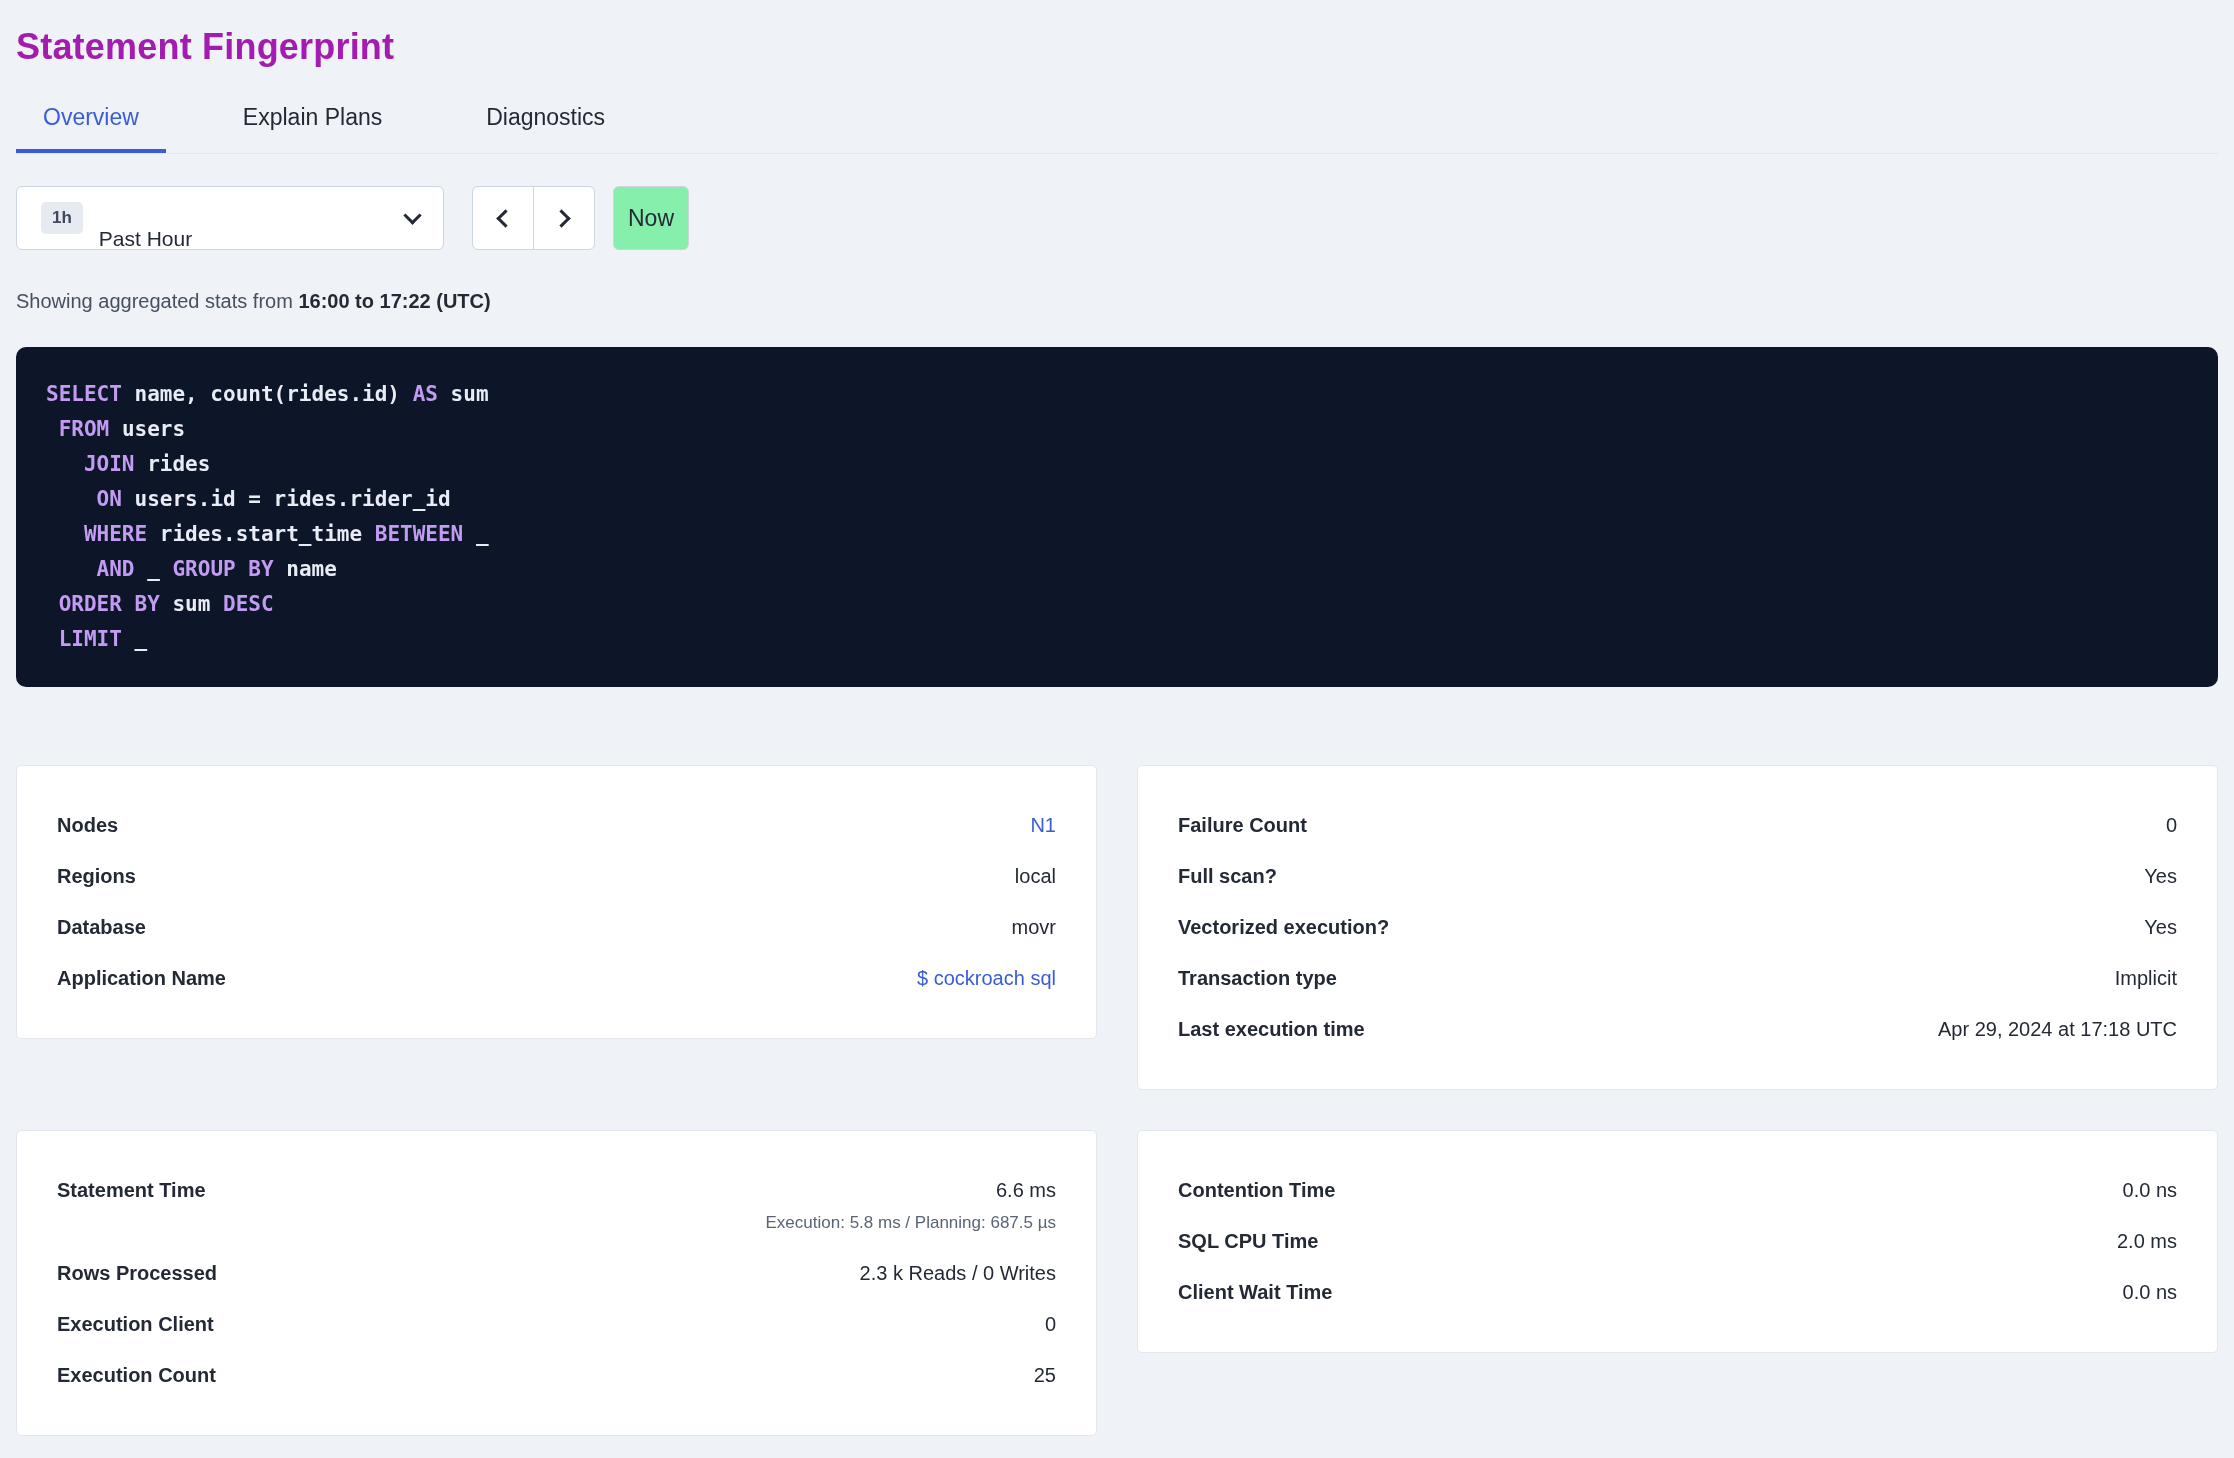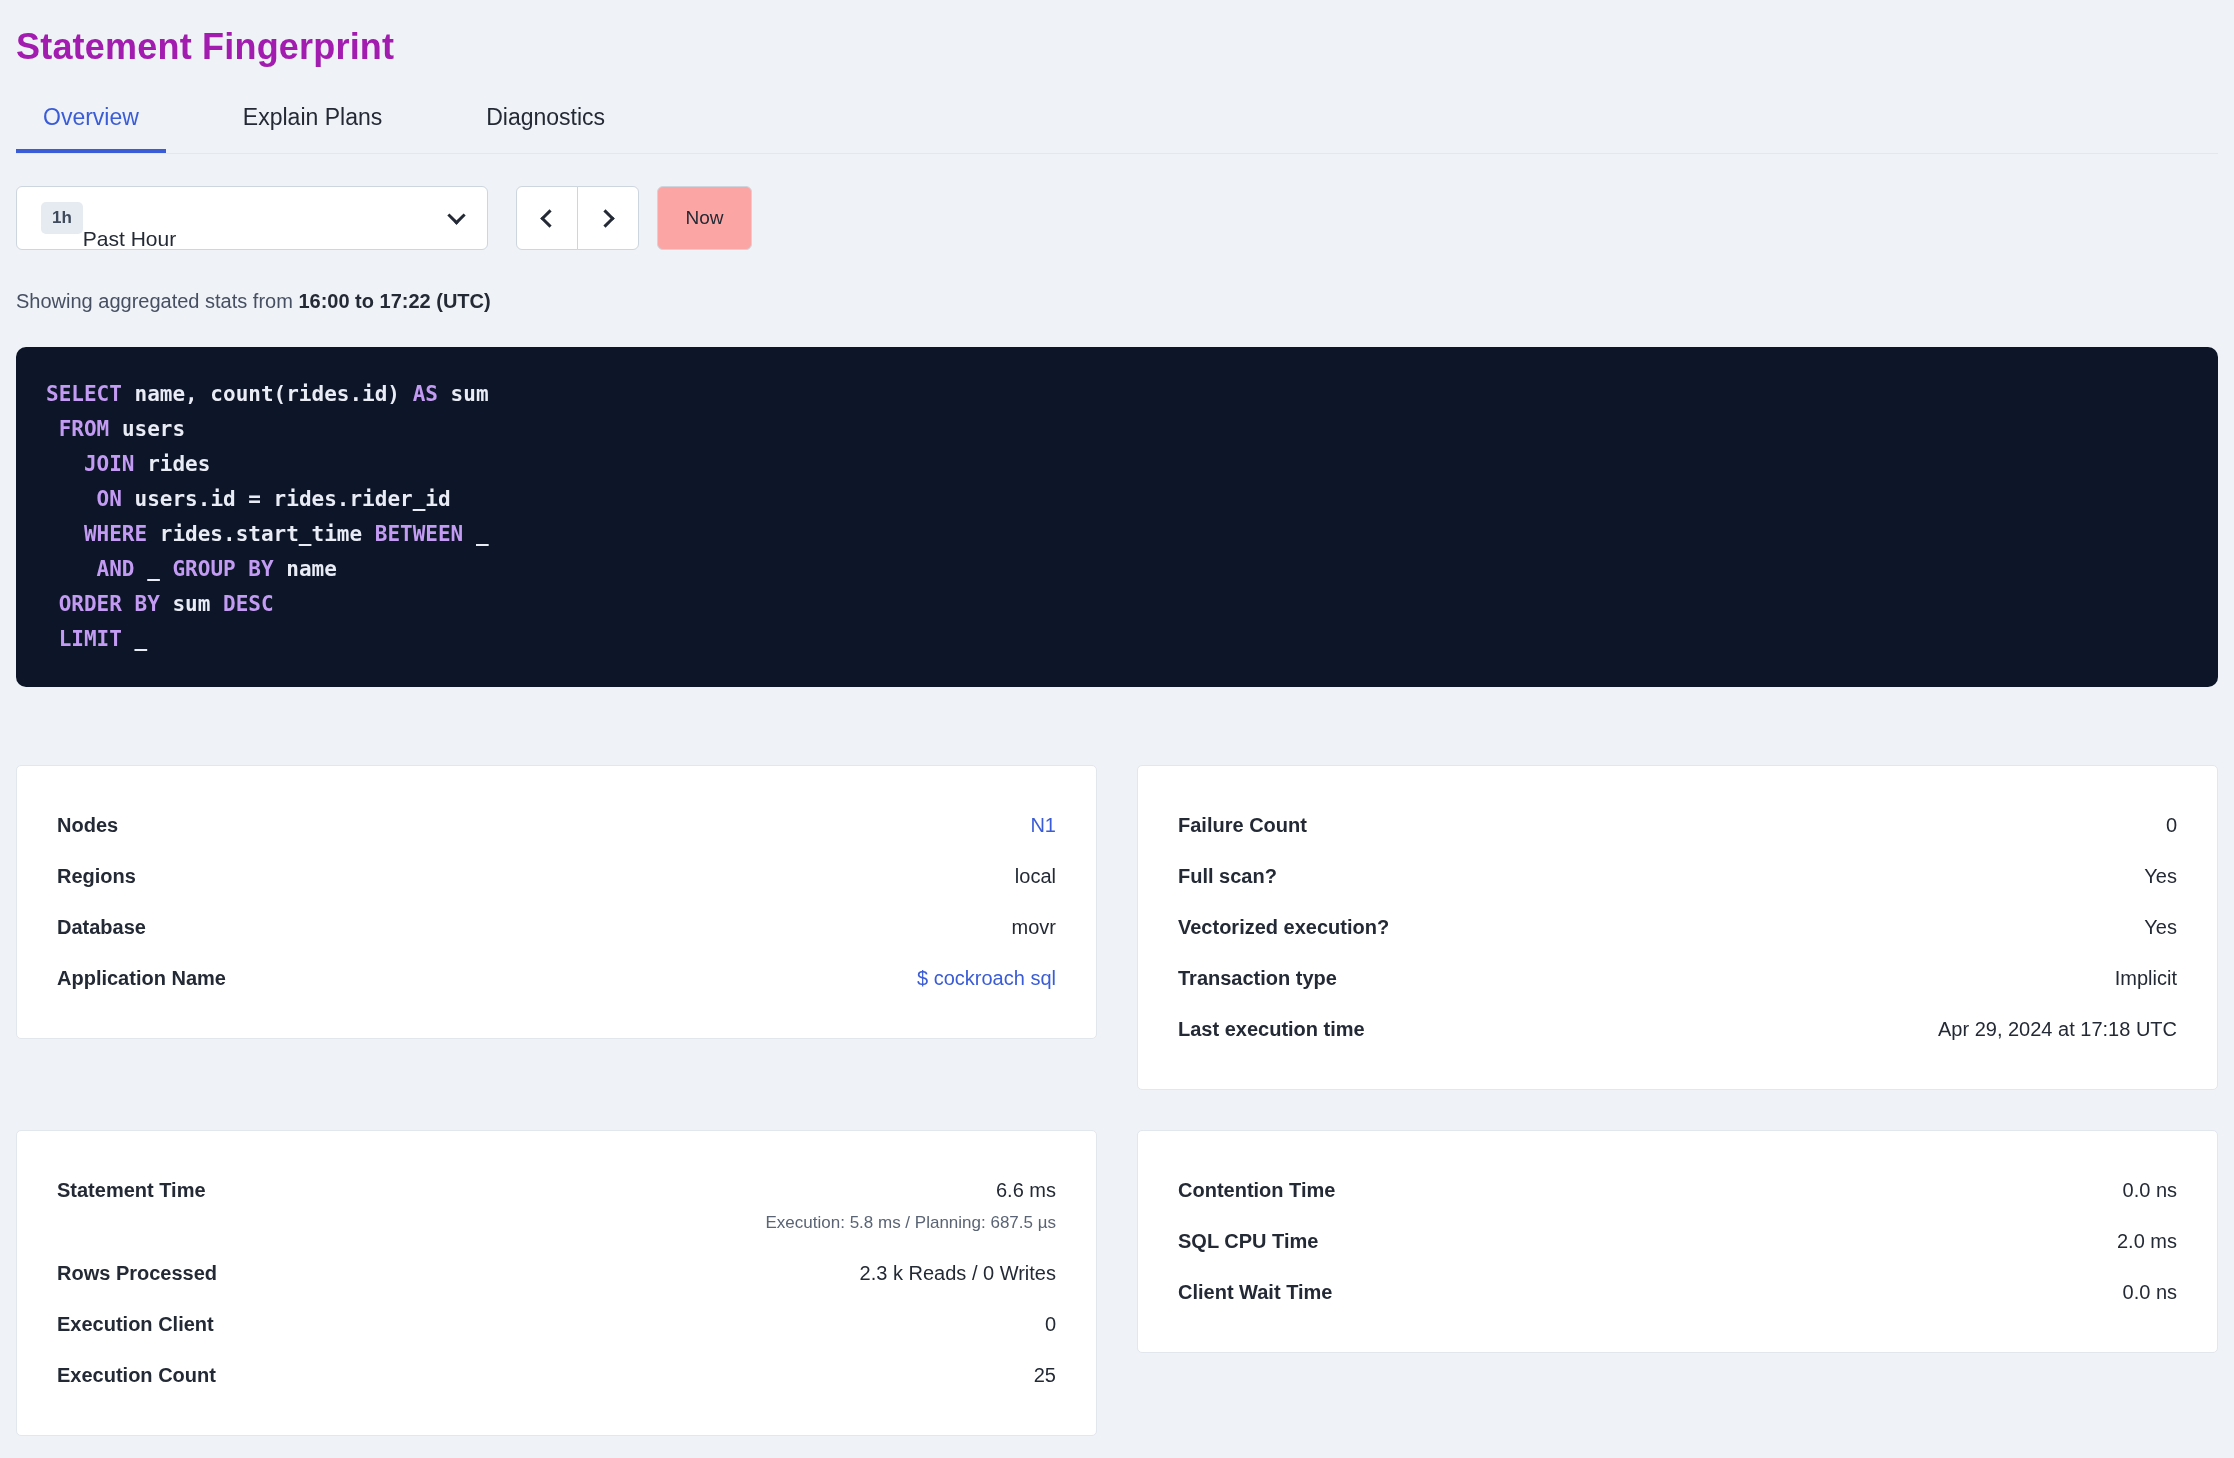--- a/index.html
+++ b/index.html
@@ -19,28 +19,28 @@
     font-family:"Liberation Sans",sans-serif;
     padding:26px 16px 0;
   }
   .page-title{font-size:36px;font-weight:bold;margin:0;color:#a21caf;letter-spacing:.2px;}
   
   .tabs{display:flex;gap:50px;margin-top:30px;border-bottom:1px solid #e3e8ef;}
   .tab{font-size:23px;padding:6px 27px 18px;border-bottom:4px solid transparent;color:var(--ink);cursor:pointer;}
   .tab.active{color:var(--accent);border-bottom-color:var(--accent);}
   
   .controls{display:flex;align-items:stretch;height:64px;margin-top:32px;}
-  .time-dropdown{width:472px;background:#fff;border:1px solid var(--border);border-radius:6px;display:flex;align-items:center;padding:0 24px;cursor:pointer;}
+  .time-dropdown{width:428px;background:#fff;border:1px solid var(--border);border-radius:6px;display:flex;align-items:center;padding:0 24px;gap:16px;cursor:pointer;}
   .badge{background:#e6ebf1;border-radius:5px;font-size:17px;font-weight:bold;padding:6px 11px;color:#3f4a5c;}
   .range-label{font-size:21px;margin-top:42px;}
   .pager{display:flex;margin-left:28px;}
   .pager-btn{width:62px;background:#fff;border:1px solid var(--border);display:flex;align-items:center;justify-content:center;cursor:pointer;}
   .pager-btn.prev{border-radius:6px 0 0 6px;}
   .pager-btn.next{border-radius:0 6px 6px 0;margin-left:-1px;}
-  .now-btn{margin-left:18px;width:95px;background:#fca5a5;border:1px solid var(--border);border-radius:6px;font-size:19px;display:flex;align-items:center;justify-content:center;cursor:pointer;color:var(--ink);}
+  .now-btn{margin-left:18px;width:76px;background:#86efac;border:1px solid var(--border);border-radius:6px;font-size:23px;display:flex;align-items:center;justify-content:center;cursor:pointer;color:var(--ink);}
   
   .chev{display:inline-block;width:13px;height:13px;border-right:3px solid #242a35;border-bottom:3px solid #242a35;}
   .chev.down{transform:rotate(45deg);margin-top:-6px;margin-left:auto;}
   .chev.left{transform:rotate(135deg);margin-left:5px;}
   .chev.right{transform:rotate(-45deg);margin-right:5px;}
   
   .summary{margin-top:40px;font-size:20px;color:var(--muted);}
   .summary .bold{font-weight:bold;color:var(--ink);}
   
   .code{margin-top:34px;background:var(--code-bg);border-radius:10px;padding:30px 30px;

